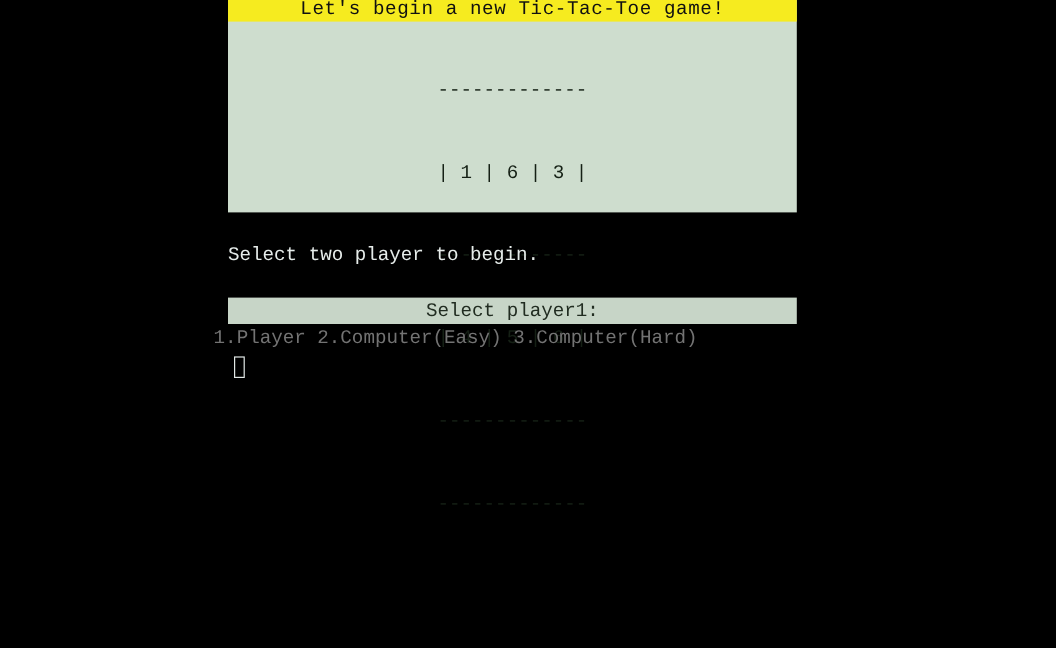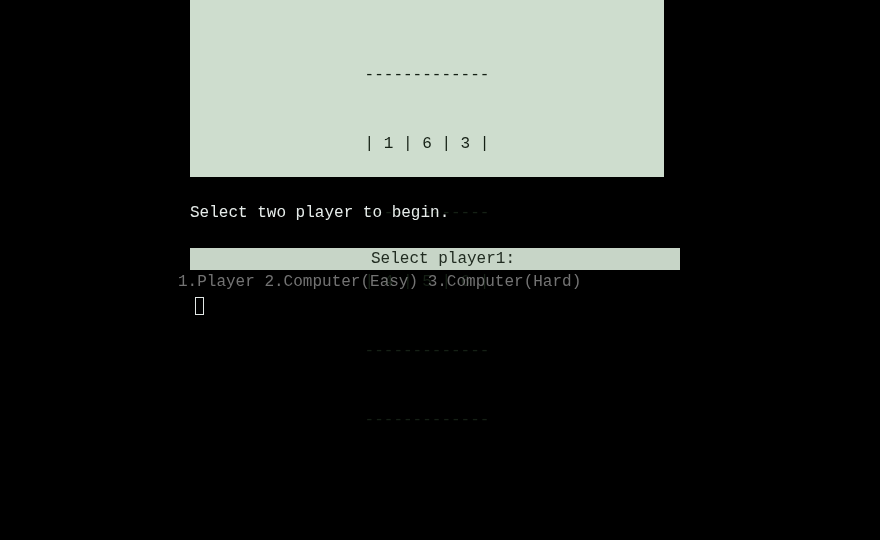--- a/index.html
+++ b/index.html
@@ -59,21 +59,20 @@
   .subheader {
     position: absolute;
     left: 190px;
     top: 248px;
     width: 474px;
     height: 22px;
     line-height: 22px;
     background: #c7d5c7;
     color: #212c21;
     text-align: center;
-    padding-left: 16px;
   }
   .options {
     position: absolute;
     left: 178px;
     top: 273px;
     width: 474px;
     color: #737373;
     white-space: pre;
   }
   .cursor-line {
@@ -91,20 +90,21 @@
     box-sizing: border-box;
     vertical-align: text-bottom;
   }
 </style>
 </head>
 <body>
 
 <div class="stage">
 
   <div class="panel">
+    <div class="title">Let's begin a new Tic-Tac-Toe game!</div>
     <div class="board">
       <span class="board-line">-------------</span>
       <span class="board-line">| 1 | 6 | 3 |</span>
       <span class="board-line">-------------</span>
       <span class="board-line">| 4 | 5 | 6 |</span>
       <span class="board-line">-------------</span>
       <span class="board-line">-------------</span>
     </div>
   </div>
 

